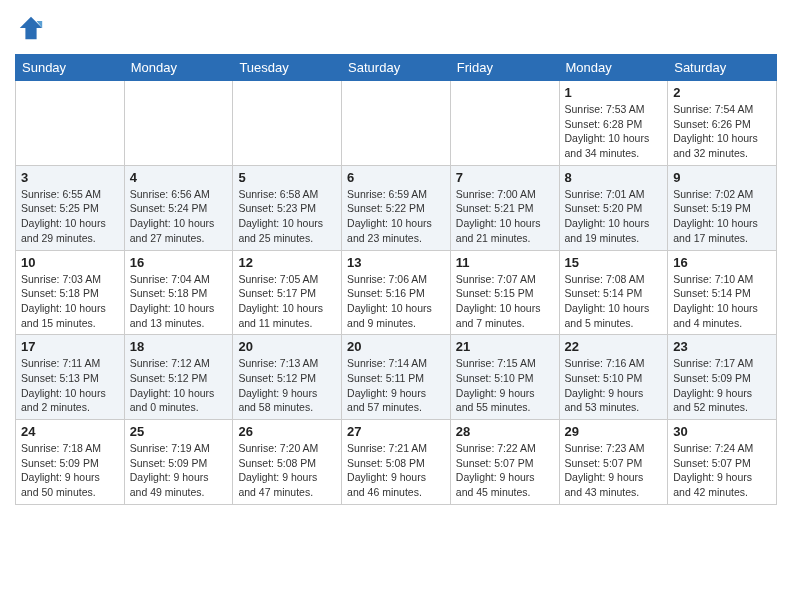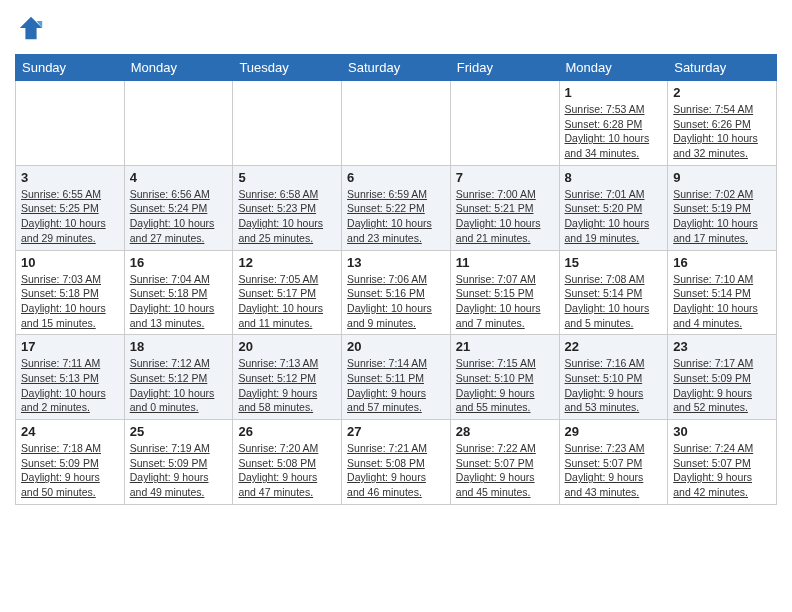--- a/index.html
+++ b/index.html
@@ -80,21 +80,20 @@
       font-size: 13px;
       font-weight: bold;
       color: #222;
       display: block;
       margin-bottom: 2px;
     }
     .day-info {
       color: #333;
       font-size: 10.5px;
       line-height: 1.4;
-      text-decoration: underline;
     }
     .empty-cell {
       background: #fff !important;
     }
     .calendar tr:nth-child(even) .empty-cell {
       background: #f0f4f8 !important;
     }
   </style>
 </head>
 <body>

